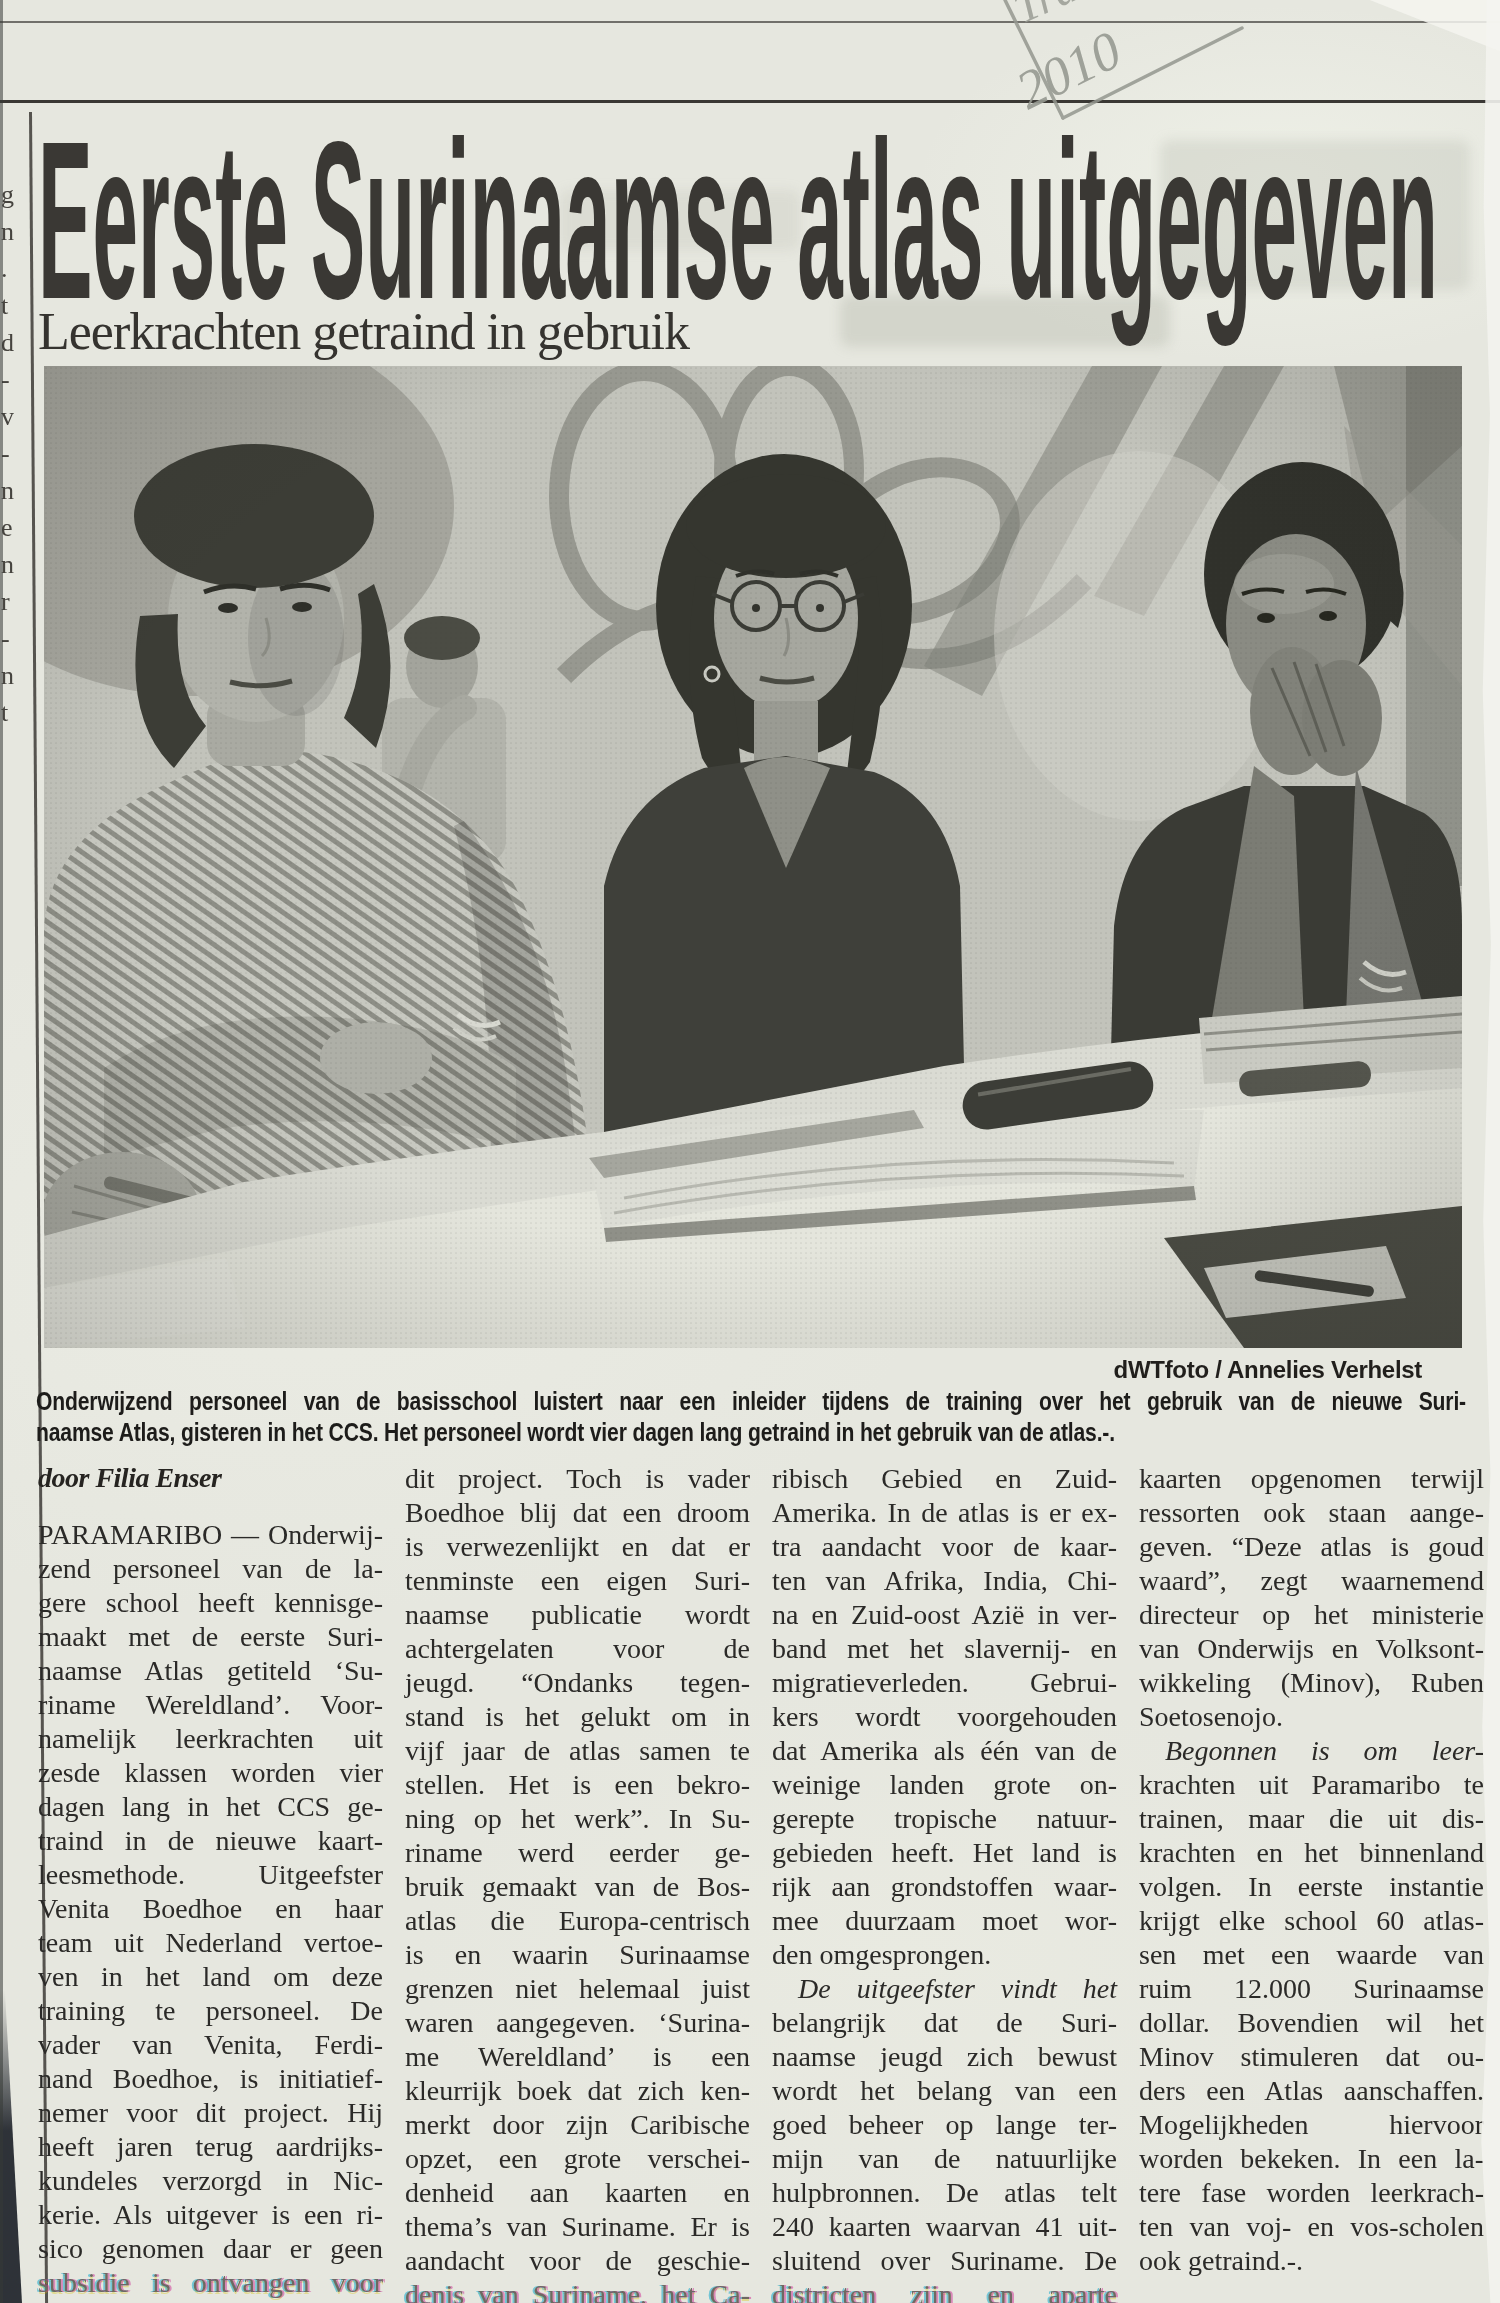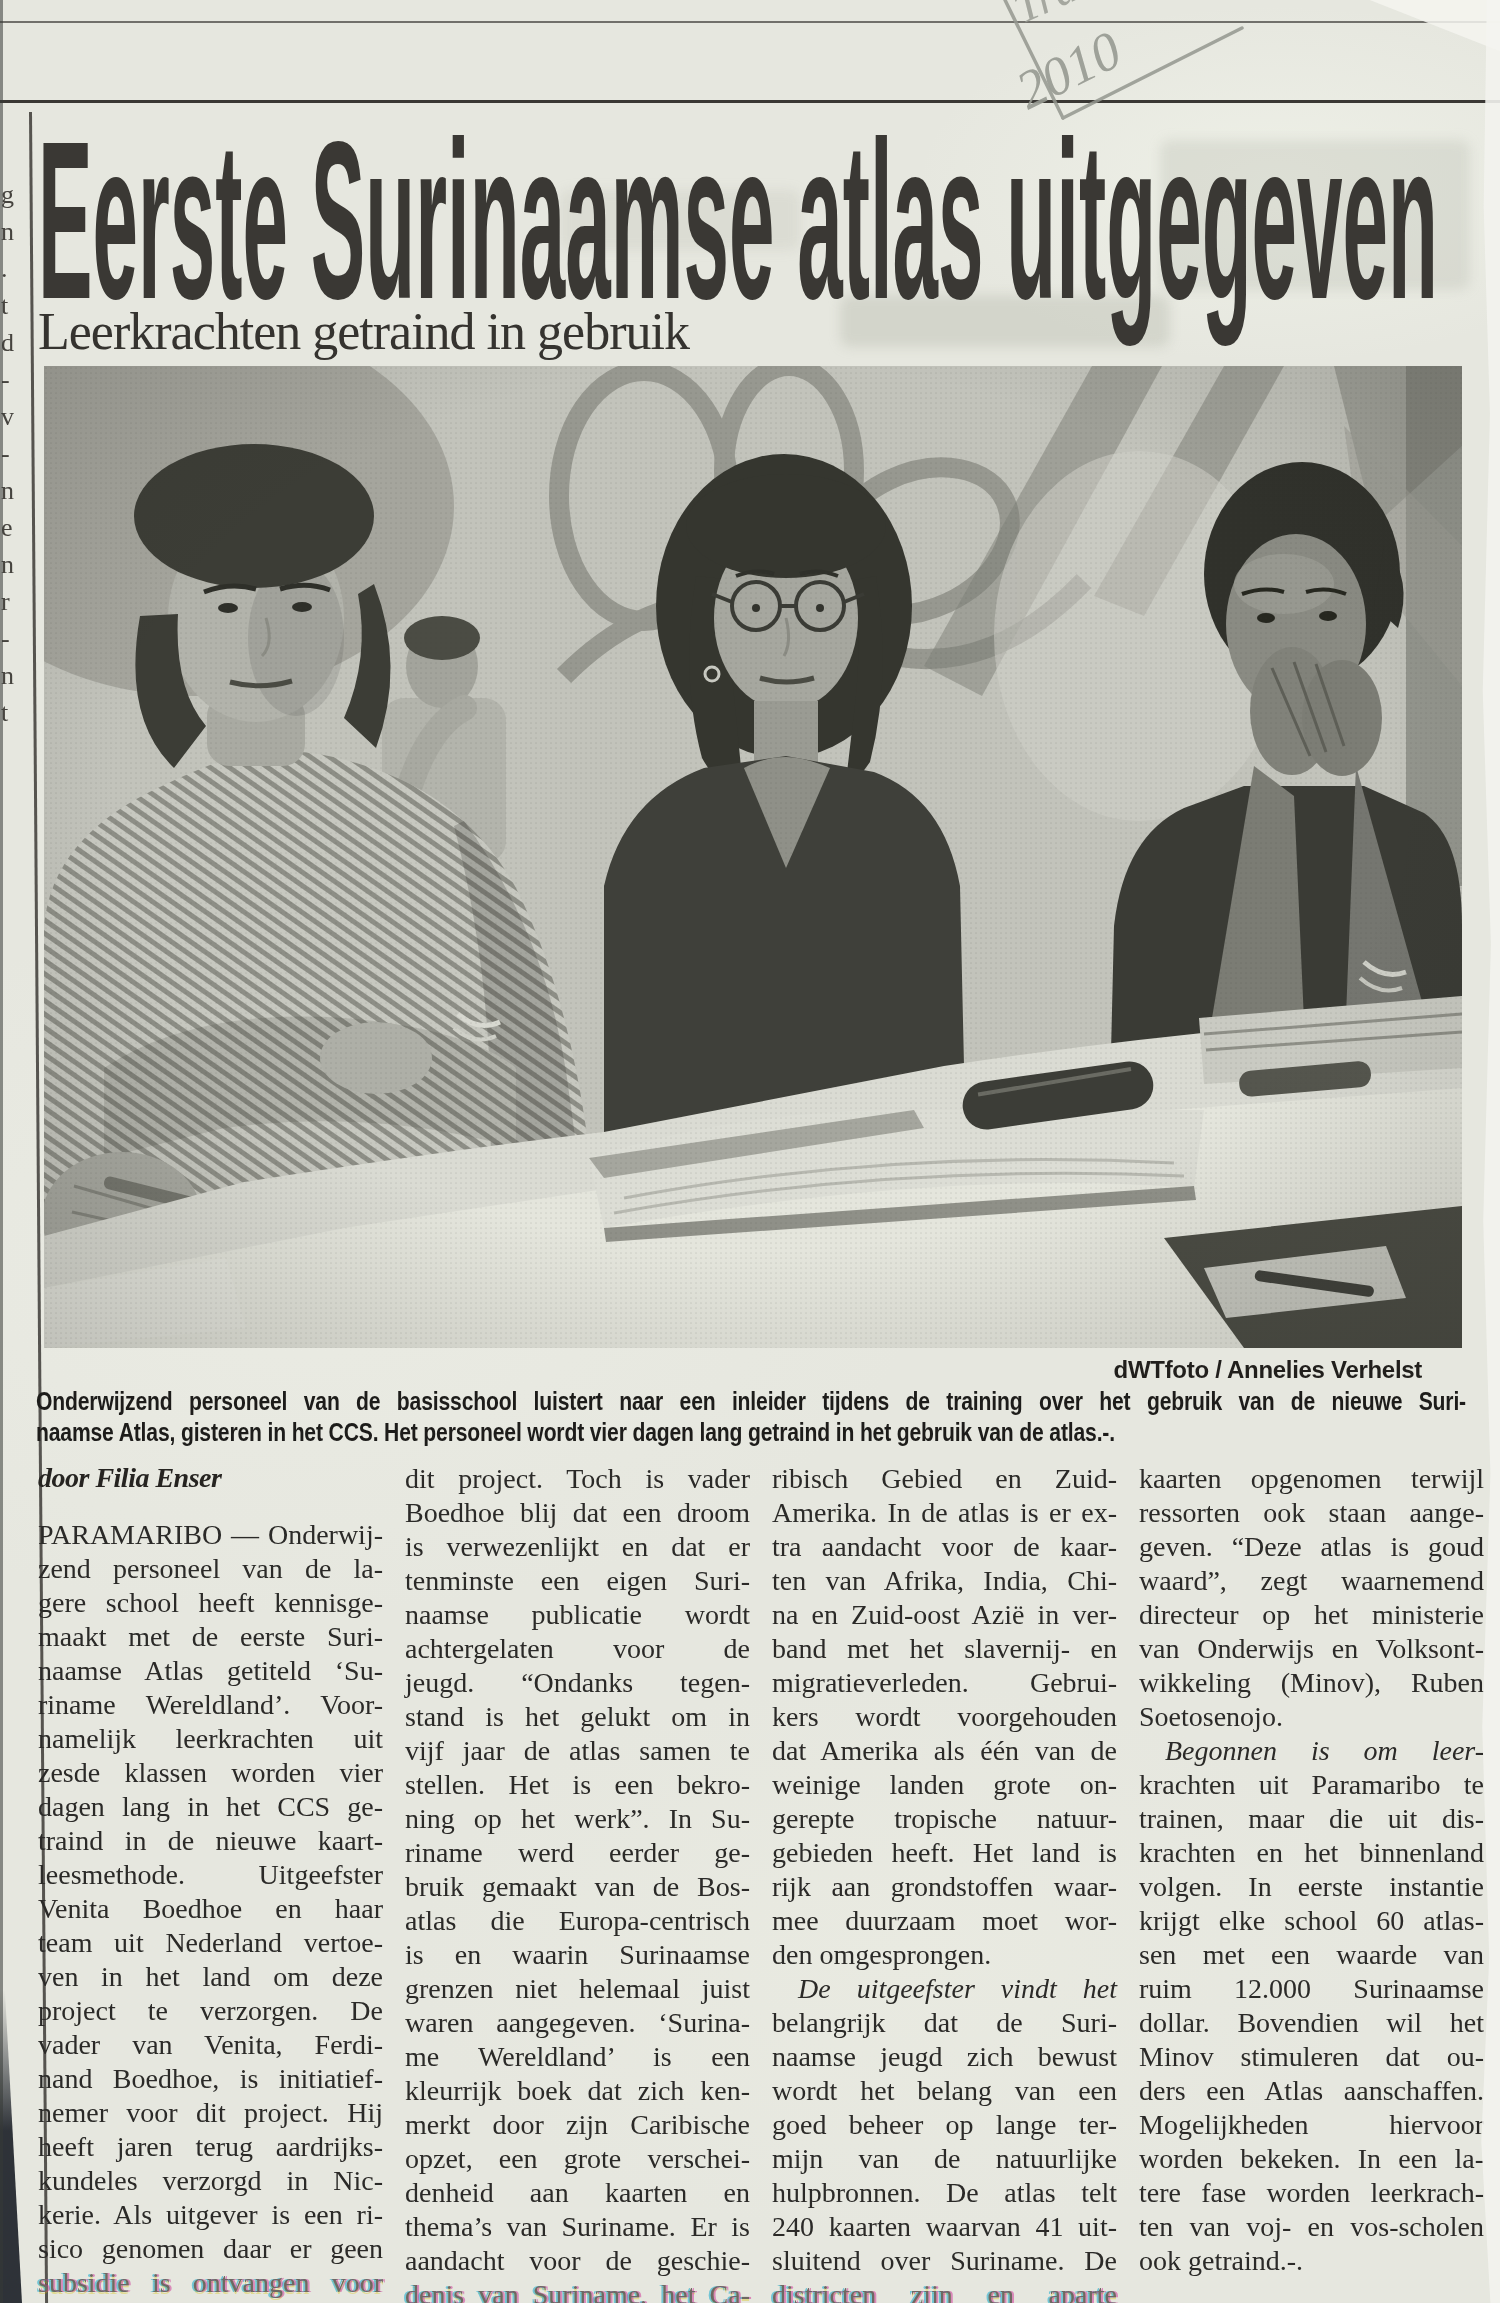--- a/index.html
+++ b/index.html
@@ -260,21 +260,21 @@
         <div class="li">naamse Atlas getiteld ‘Su-</div>
         <div class="li">riname Wereldland’. Voor-</div>
         <div class="li">namelijk leerkrachten uit</div>
         <div class="li">zesde klassen worden vier</div>
         <div class="li">dagen lang in het CCS ge-</div>
         <div class="li">traind in de nieuwe kaart-</div>
         <div class="li">leesmethode. Uitgeefster</div>
         <div class="li">Venita Boedhoe en haar</div>
         <div class="li">team uit Nederland vertoe-</div>
         <div class="li">ven in het land om deze</div>
-        <div class="li">project te verzorgen. De</div>
+        <div class="li">training te personeel. De</div>
         <div class="li">vader van Venita, Ferdi-</div>
         <div class="li">nand Boedhoe, is initiatief-</div>
         <div class="li">nemer voor dit project. Hij</div>
         <div class="li">heeft jaren terug aardrijks-</div>
         <div class="li">kundeles verzorgd in Nic-</div>
         <div class="li">kerie. Als uitgever is een ri-</div>
         <div class="li">sico genomen daar er geen</div>
         <div class="li cut">subsidie is ontvangen voor</div>
       </div>
     <div class="col">

